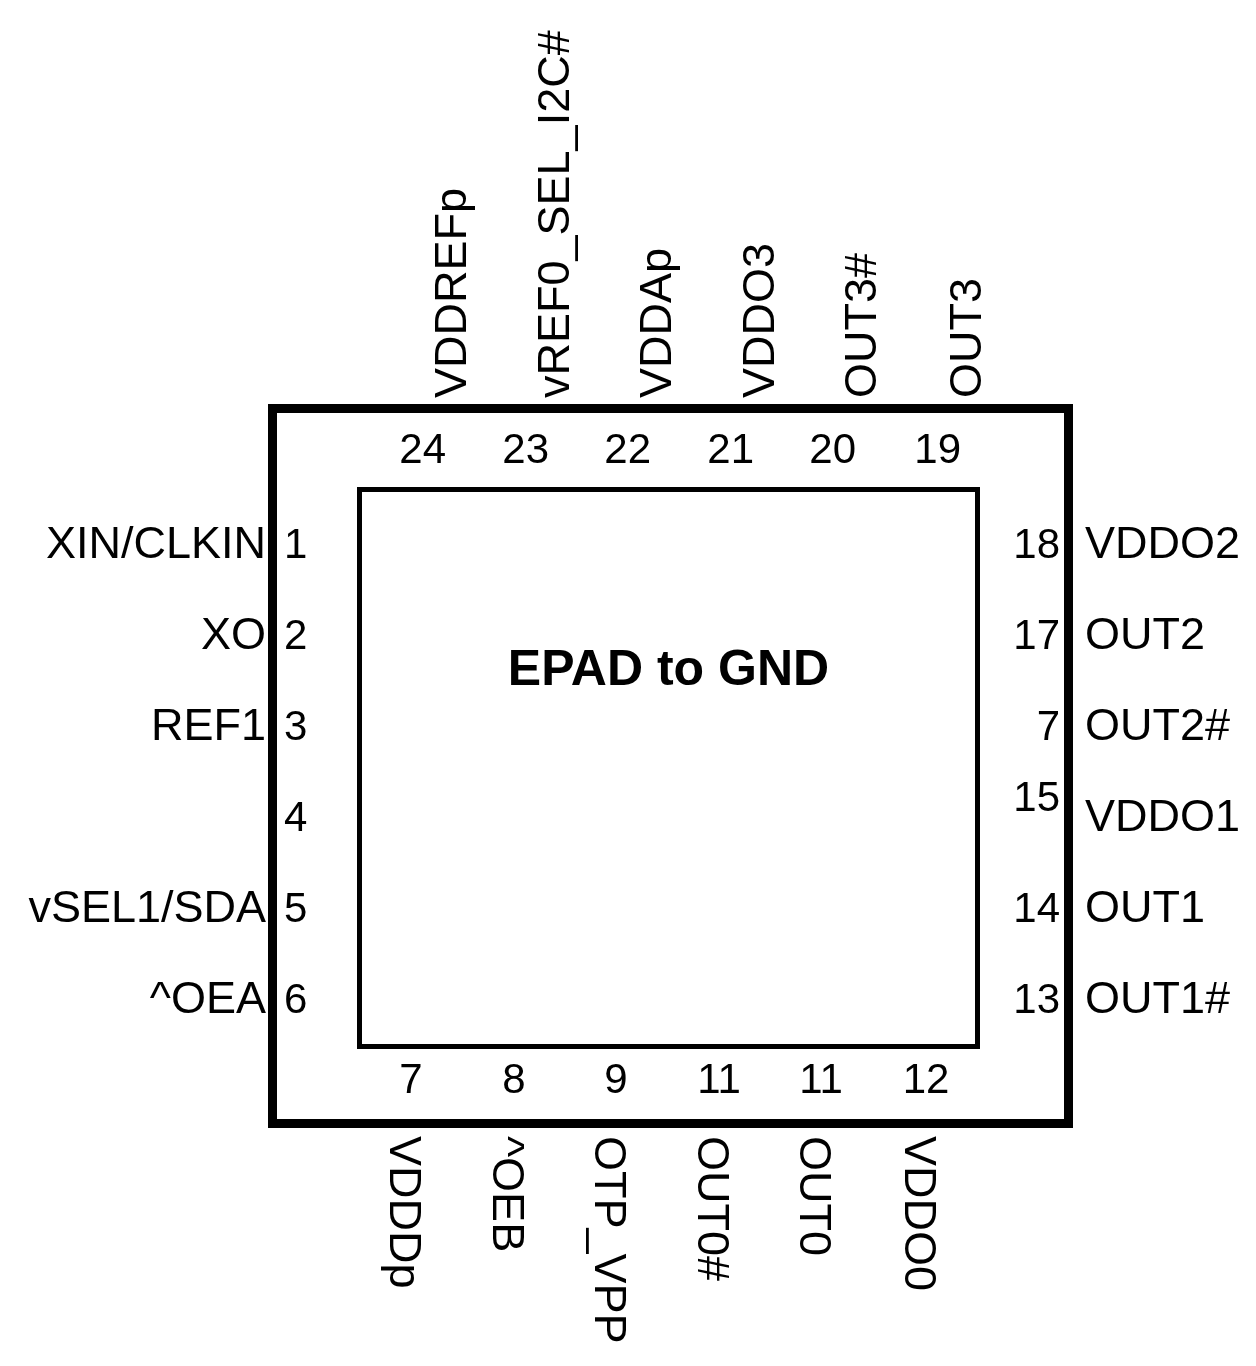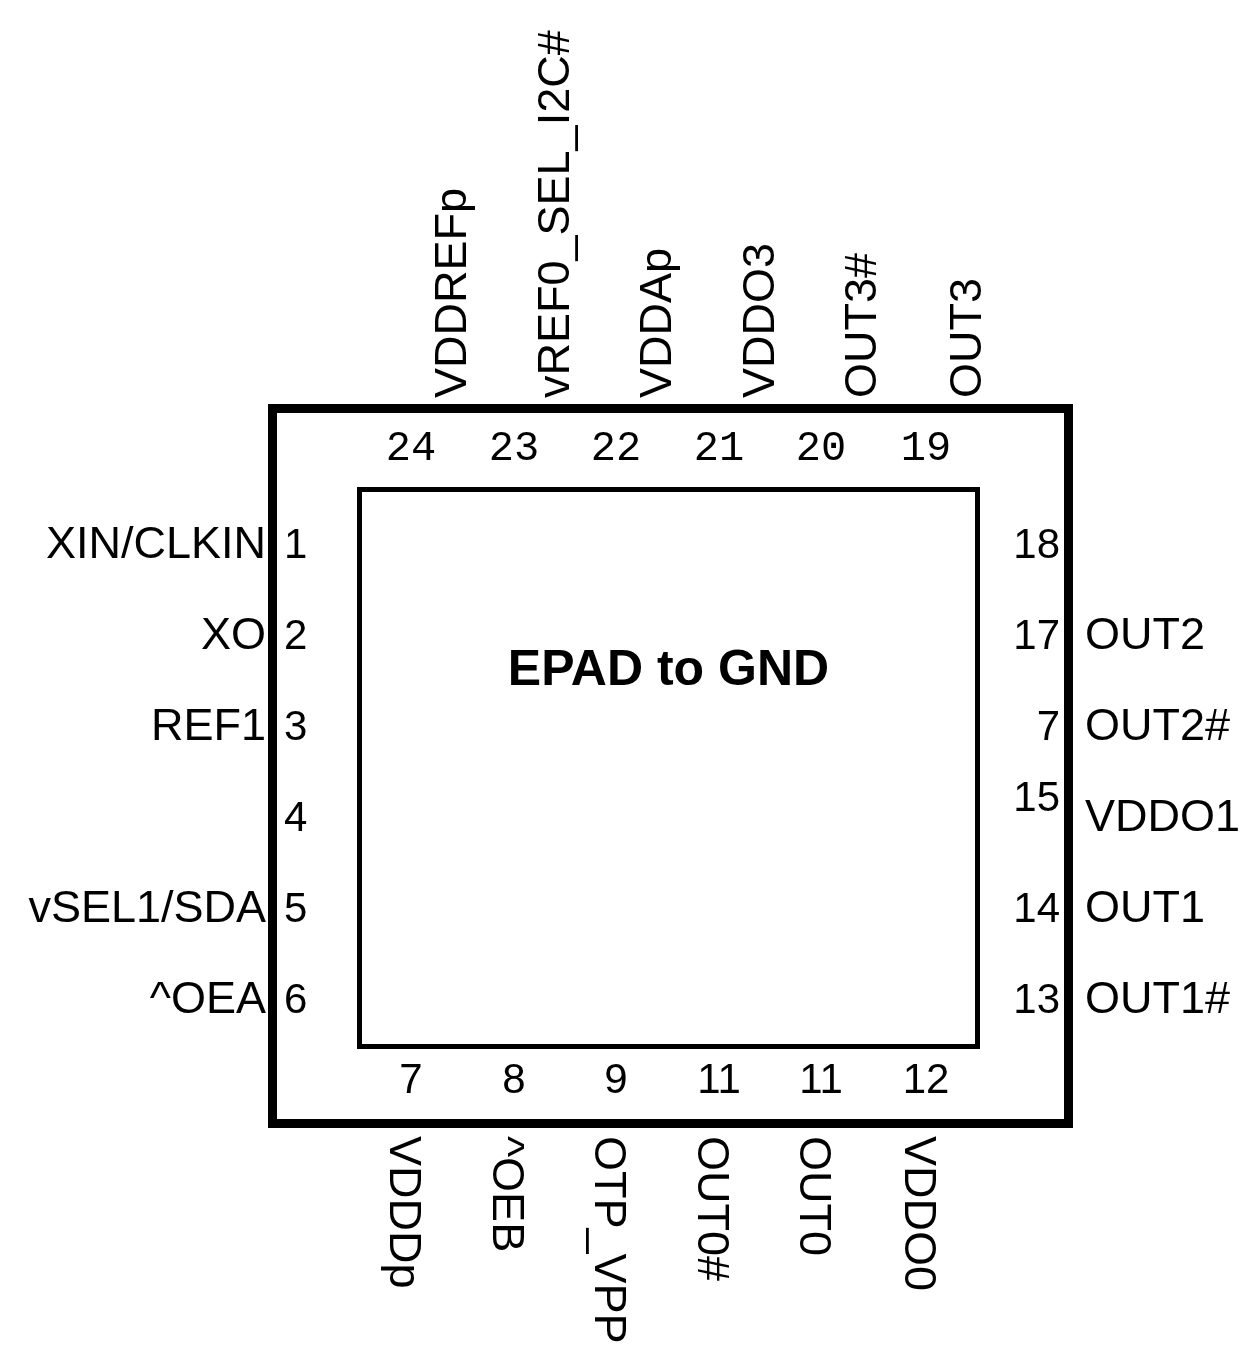--- a/index.html
+++ b/index.html
@@ -60,21 +60,21 @@
   
   .pin-num {
     position: absolute;
     font-size: 42px;
     font-weight: normal;
     line-height: 1;
     white-space: nowrap;
   }
   .pin-num.left  { left: 284px; text-align: left; }
   .pin-num.right { right: 196px; text-align: right; }
-  .pin-num.top   { top: 428px; text-align: center; width: 70px; font-family: Liberation Mono, monospace; }
+  .pin-num.top   { top: 428px; text-align: right; width: 70px; }
   .pin-num.bot   { top: 1058px; text-align: center; width: 70px; }
 
   
   .pin-label-h {
     position: absolute;
     font-size: 45px;
     font-weight: normal;
     line-height: 1;
     white-space: nowrap;
   }
@@ -121,20 +121,21 @@
   <div class="pin-num   left" style="top:705px">3</div>
 
   <div class="pin-num   left" style="top:796px">4</div>
 
   <div class="pin-label-h left" style="top:884px">vSEL1/SDA</div>
   <div class="pin-num   left" style="top:887px">5</div>
 
   <div class="pin-label-h left" style="top:975px">^OEA</div>
   <div class="pin-num   left" style="top:978px">6</div>
 
+  <div class="pin-label-h right" style="top:520px">VDDO2</div>
   <div class="pin-num   right" style="top:523px">18</div>
 
   <div class="pin-label-h right" style="top:611px">OUT2</div>
   <div class="pin-num   right" style="top:614px">17</div>
 
   <div class="pin-label-h right" style="top:702px">OUT2#</div>
   <div class="pin-num   right" style="top:705px">7</div>
 
   <div class="pin-label-h right" style="top:793px">VDDO1</div>
   <div class="pin-num   right" style="top:776px">15</div>

